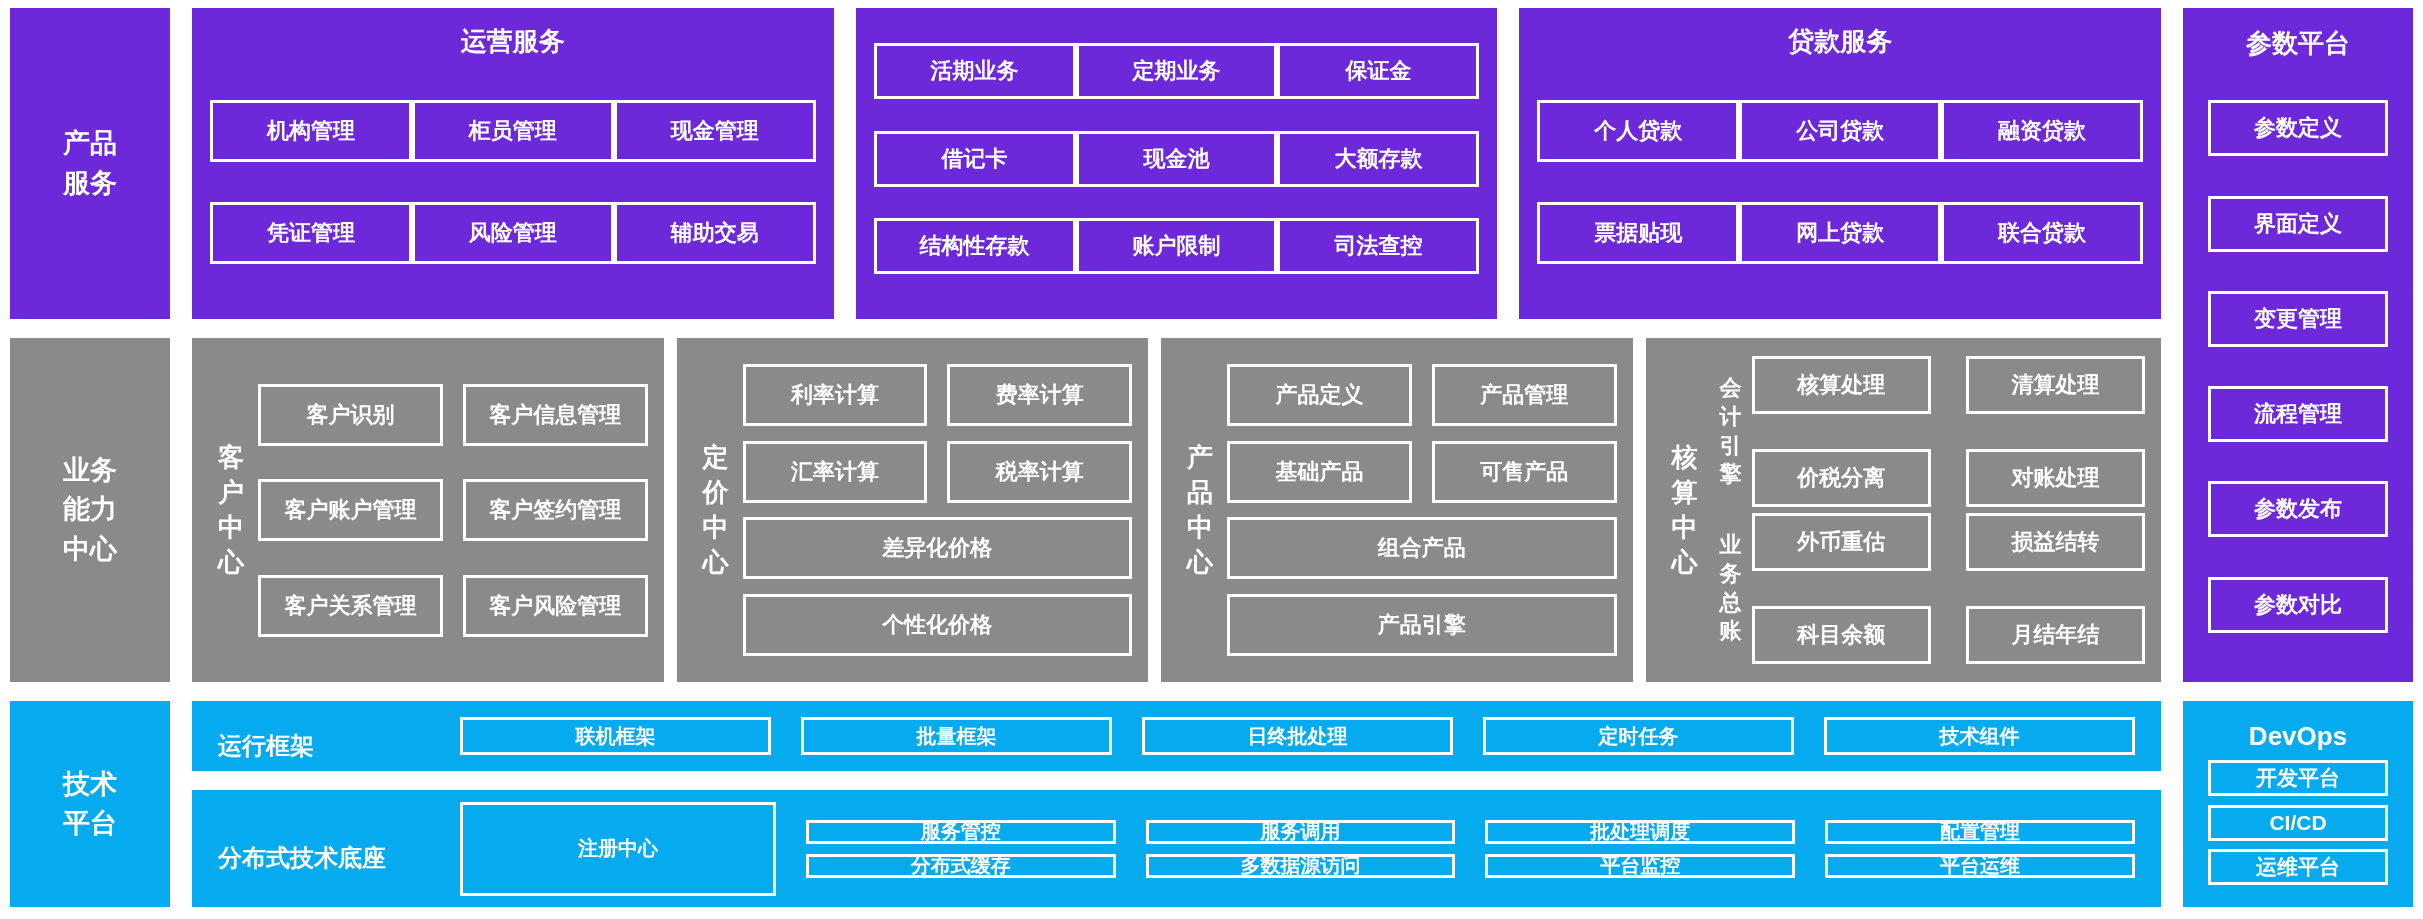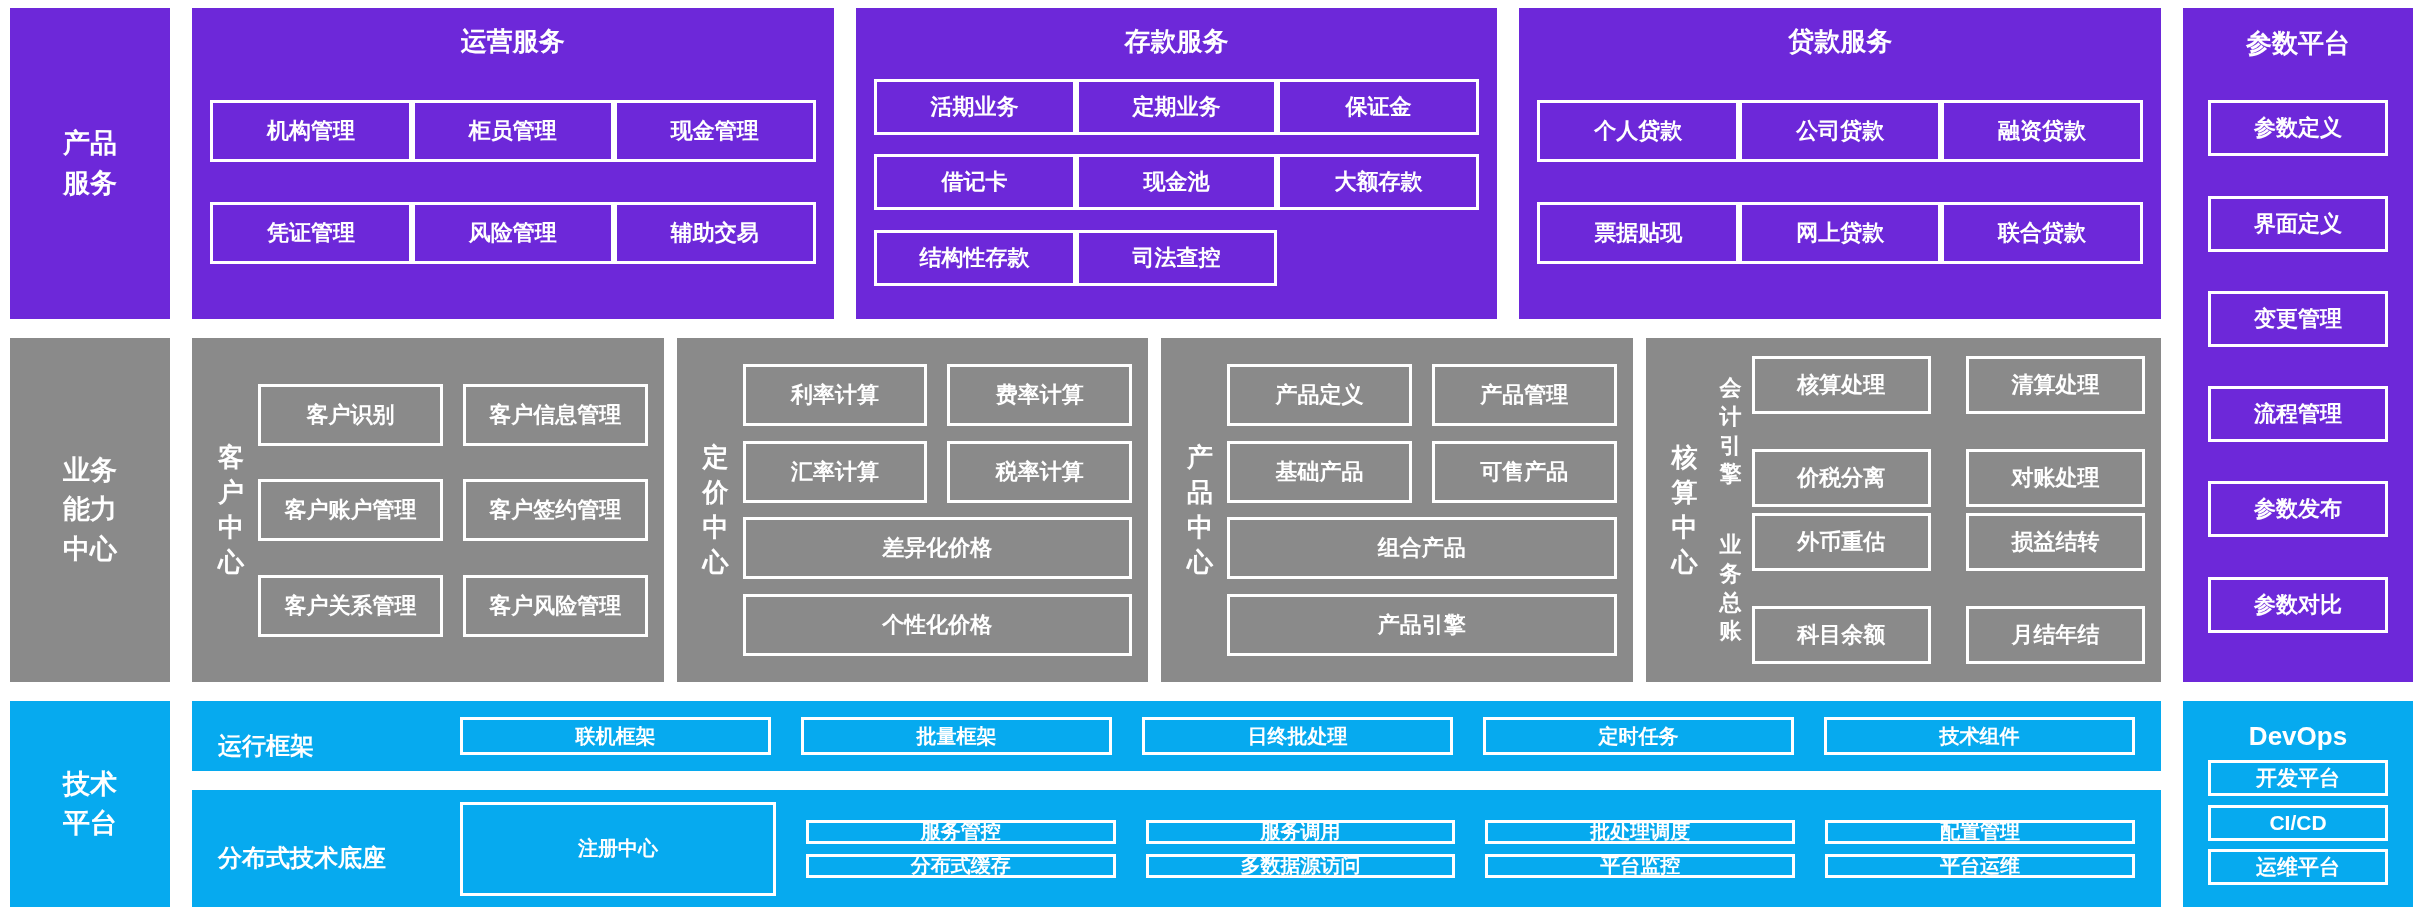--- a/index.html
+++ b/index.html
@@ -133,29 +133,29 @@
         <div class="bx">机构管理</div>
         <div class="bx">柜员管理</div>
         <div class="bx">现金管理</div>
         <div class="bx">凭证管理</div>
         <div class="bx">风险管理</div>
         <div class="bx">辅助交易</div>
       </div>
     </section>
 
     <section class="panel teal">
-      <div class="sec-title">存款服务</div>
       <div class="grid3 rows3">
         <div class="bx">活期业务</div>
         <div class="bx">定期业务</div>
         <div class="bx">保证金</div>
         <div class="bx">借记卡</div>
         <div class="bx">现金池</div>
         <div class="bx">大额存款</div>
         <div class="bx">结构性存款</div>
+        <div class="bx">账户限制</div>
         <div class="bx">司法查控</div>
       </div>
     </section>
 
     <section class="panel teal">
       <div class="sec-title">贷款服务</div>
       <div class="grid3">
         <div class="bx">个人贷款</div>
         <div class="bx">公司贷款</div>
         <div class="bx">融资贷款</div>

